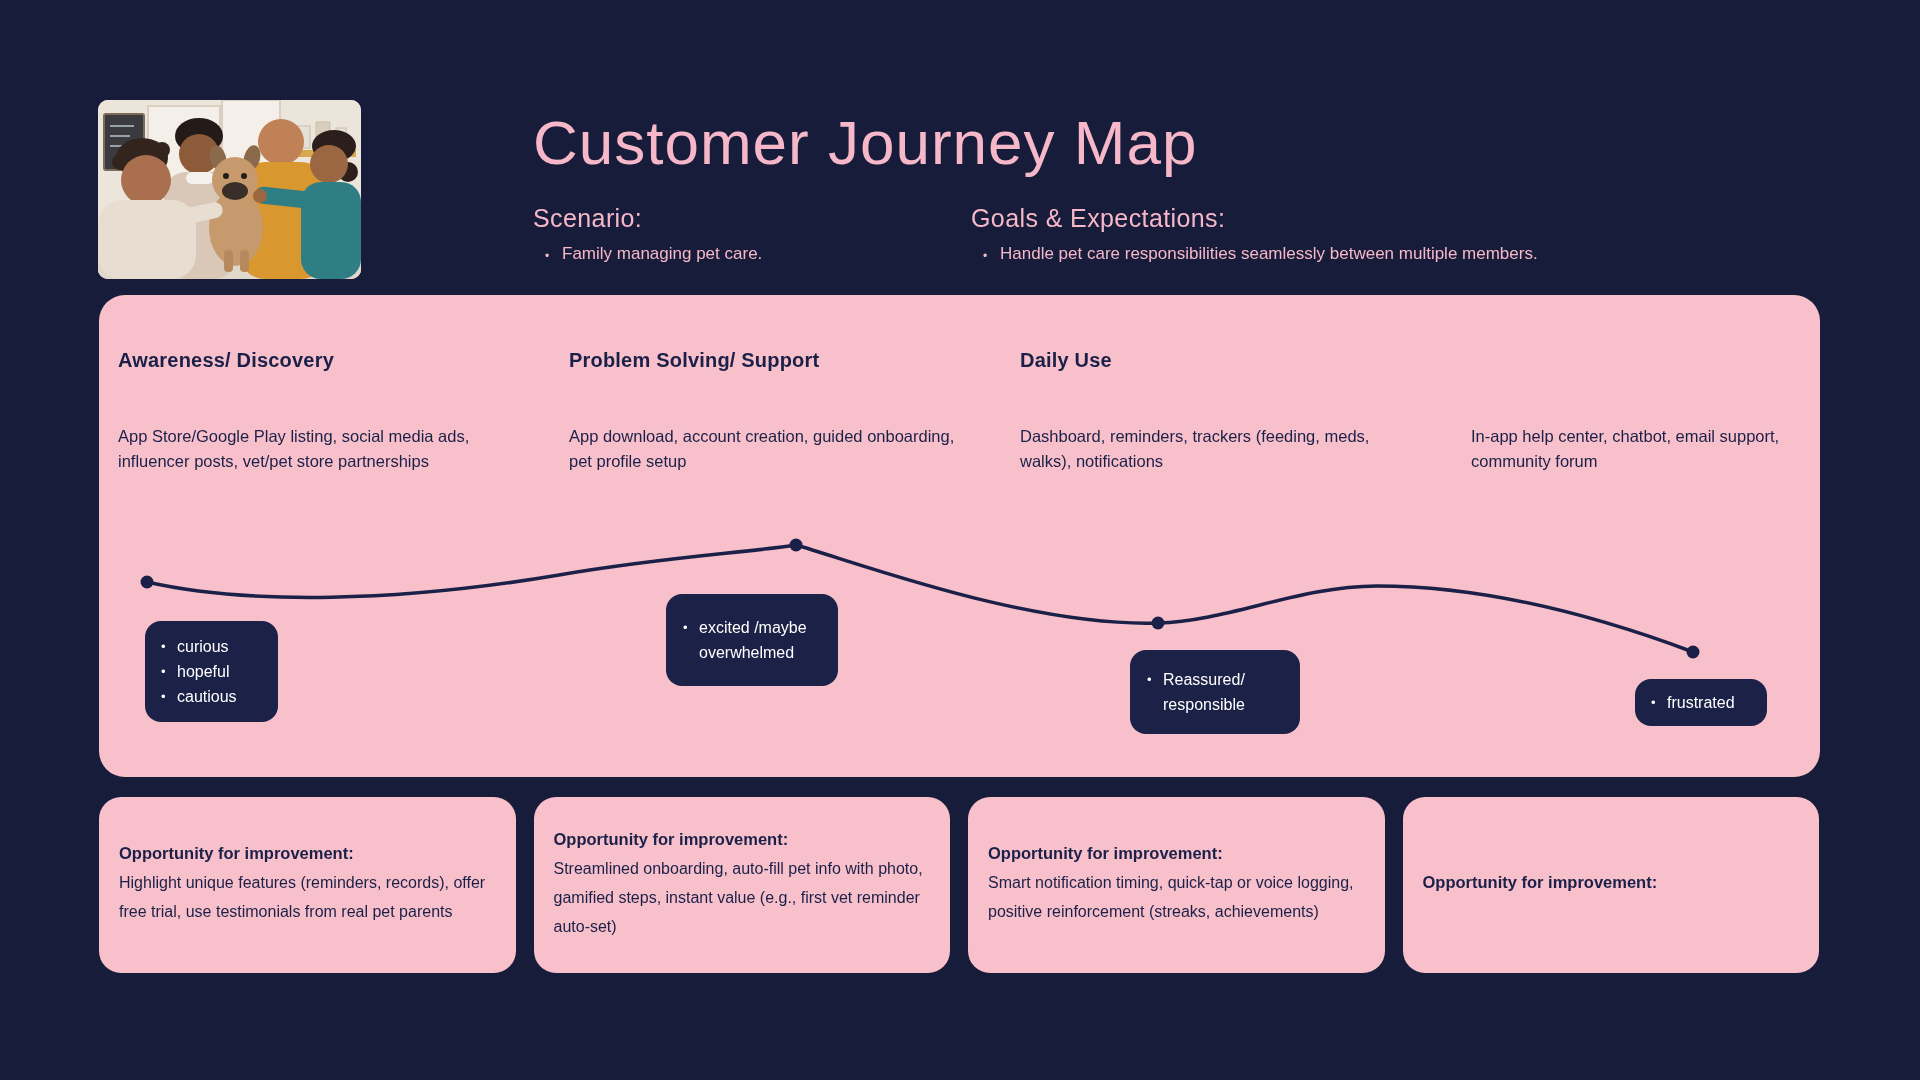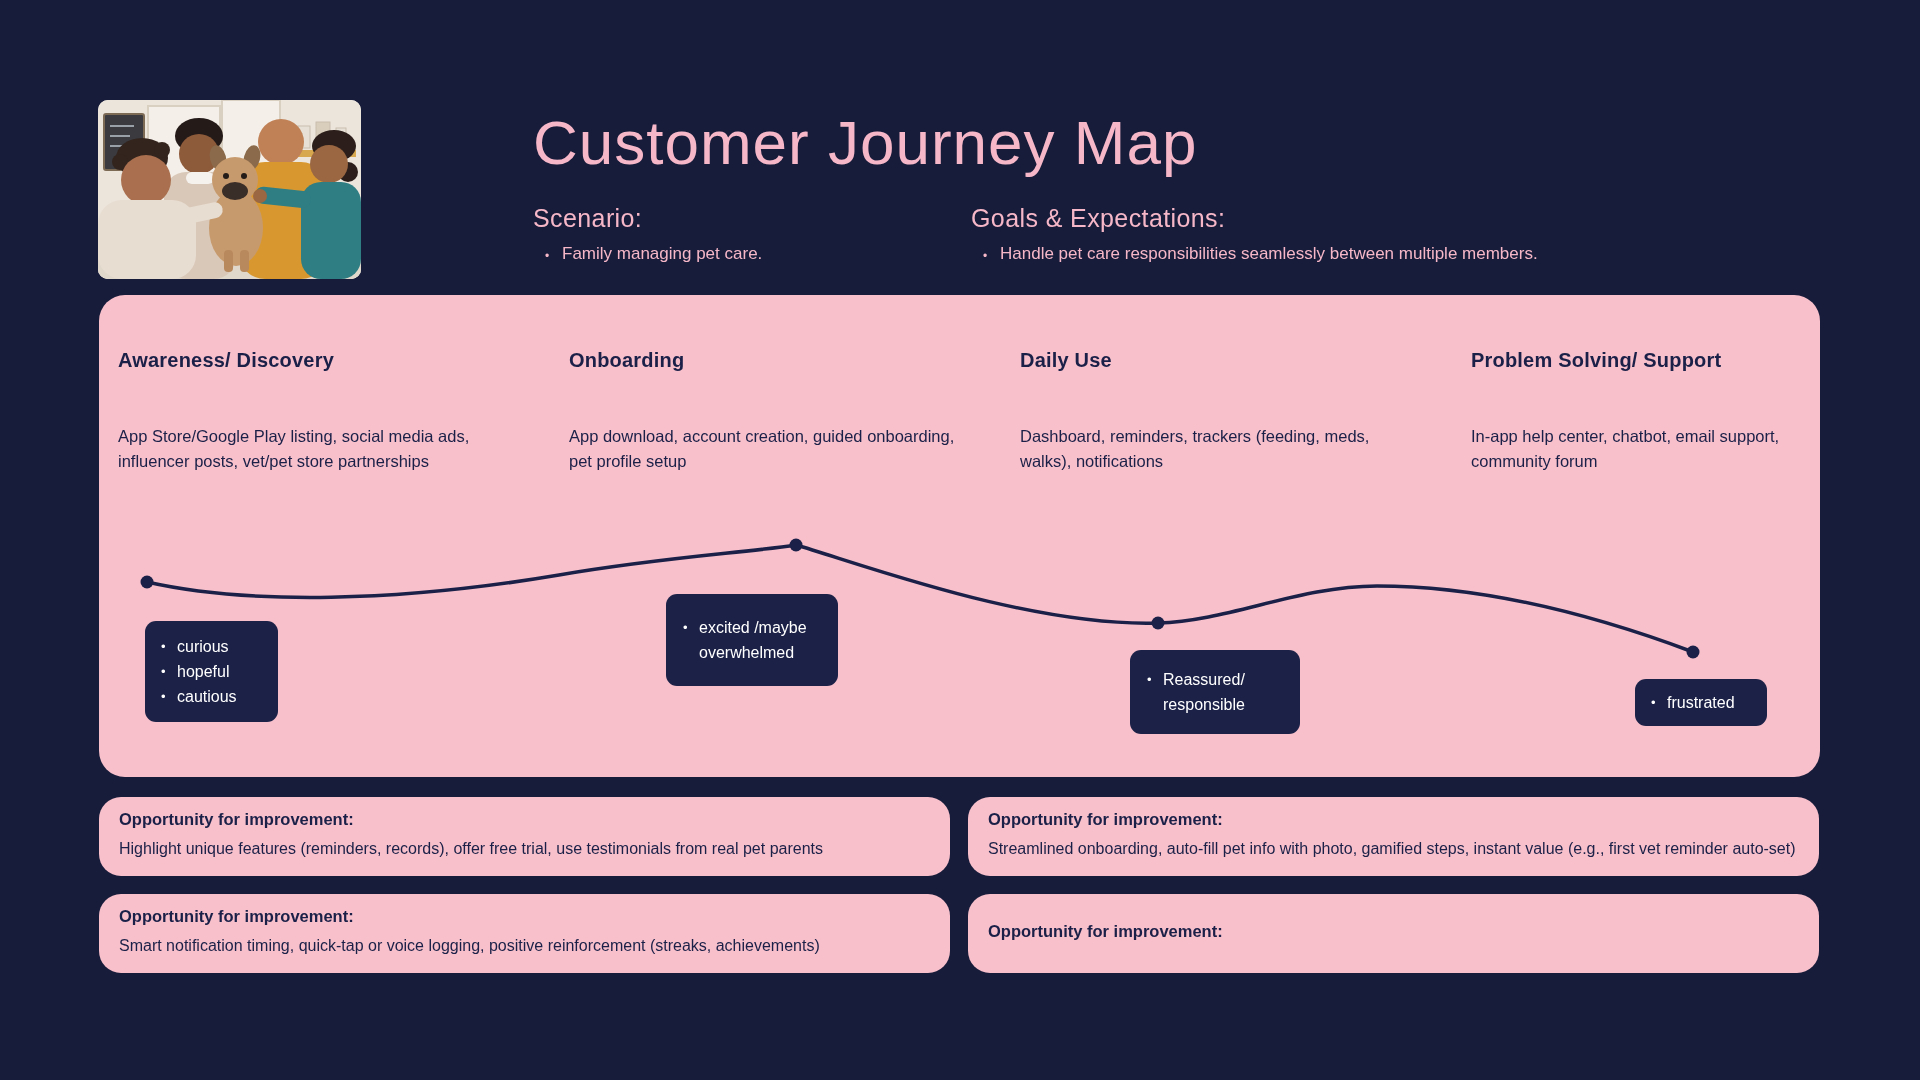--- a/index.html
+++ b/index.html
@@ -48,35 +48,35 @@
   }
   .stage-grid.headers{top:54px;}
   .stage-grid.bodies{top:129px;}
   .stage-title{font-size:20px; font-weight:700; letter-spacing:0.2px;}
   .stage-body{font-size:16.5px; line-height:25px; max-width:392px;}
   .journey{position:absolute; left:0; top:0; width:1721px; height:482px;}
   .journey path{fill:none; stroke:var(--navy); stroke-width:3.5; stroke-linecap:round;}
   
   .emotion-box{
     position:absolute; background:var(--emotion-box); color:var(--white);
-    border-radius:11px; font-size:16px; line-height:25px;
+    border-radius:16px; font-size:16px; line-height:25px;
   }
   .emotion-box ul{list-style:none;}
   .emotion-box li{position:relative; padding-left:18px;}
   .emotion-box li::before{
     content:"\2022"; position:absolute; left:2px; top:0; font-size:13px;
   }
   .emotion-1{left:46px;  top:326px; width:133px; padding:13px 14px;}
   .emotion-2{left:567px; top:299px; width:172px; padding:21px 15px;}
   .emotion-3{left:1031px;top:355px; width:170px; padding:17px 15px;}
   .emotion-4{left:1536px;top:384px; width:132px; padding:11px 14px;}
   
   .cards{
     position:absolute; left:99px; top:797px; width:1720px; height:176px;
-    display:grid; grid-template-columns:repeat(2,1fr); gap:18px;
+    display:grid; grid-template-columns:repeat(4,1fr); gap:18px;
   }
   .card{
     background:var(--panel); border-radius:22px; padding:10px 20px;
     display:flex; flex-direction:column; justify-content:center;
   }
   .card-title{font-size:16.5px; font-weight:700; margin-bottom:5px;}
   .card-body{font-size:16px; line-height:29px;}
 </style>
 </head>
 <body>
@@ -146,23 +146,22 @@
     <div class="subhead-label">Goals &amp; Expectations:</div>
     <div class="subhead-item">
       <span class="bullet">•</span><span>Handle pet care responsibilities seamlessly between multiple members.</span>
     </div>
   </div>
 
   <div class="panel">
 
     <div class="stage-grid headers">
       <div class="stage-title">Awareness/ Discovery</div>
-      <div class="stage-title">Onboarding</div>
+      <div class="stage-title">Problem Solving/ Support</div>
       <div class="stage-title">Daily Use</div>
-      <div class="stage-title">Problem Solving/ Support</div>
     </div>
 
     <div class="stage-grid bodies">
       <div class="stage-body">App Store/Google Play listing, social media ads, influencer posts, vet/pet store partnerships</div>
       <div class="stage-body">App download, account creation, guided onboarding, pet profile setup</div>
       <div class="stage-body">Dashboard, reminders, trackers (feeding, meds, walks), notifications</div>
       <div class="stage-body">In-app help center, chatbot, email support, community forum</div>
     </div>
 
     <svg class="journey" viewBox="0 0 1721 482">

